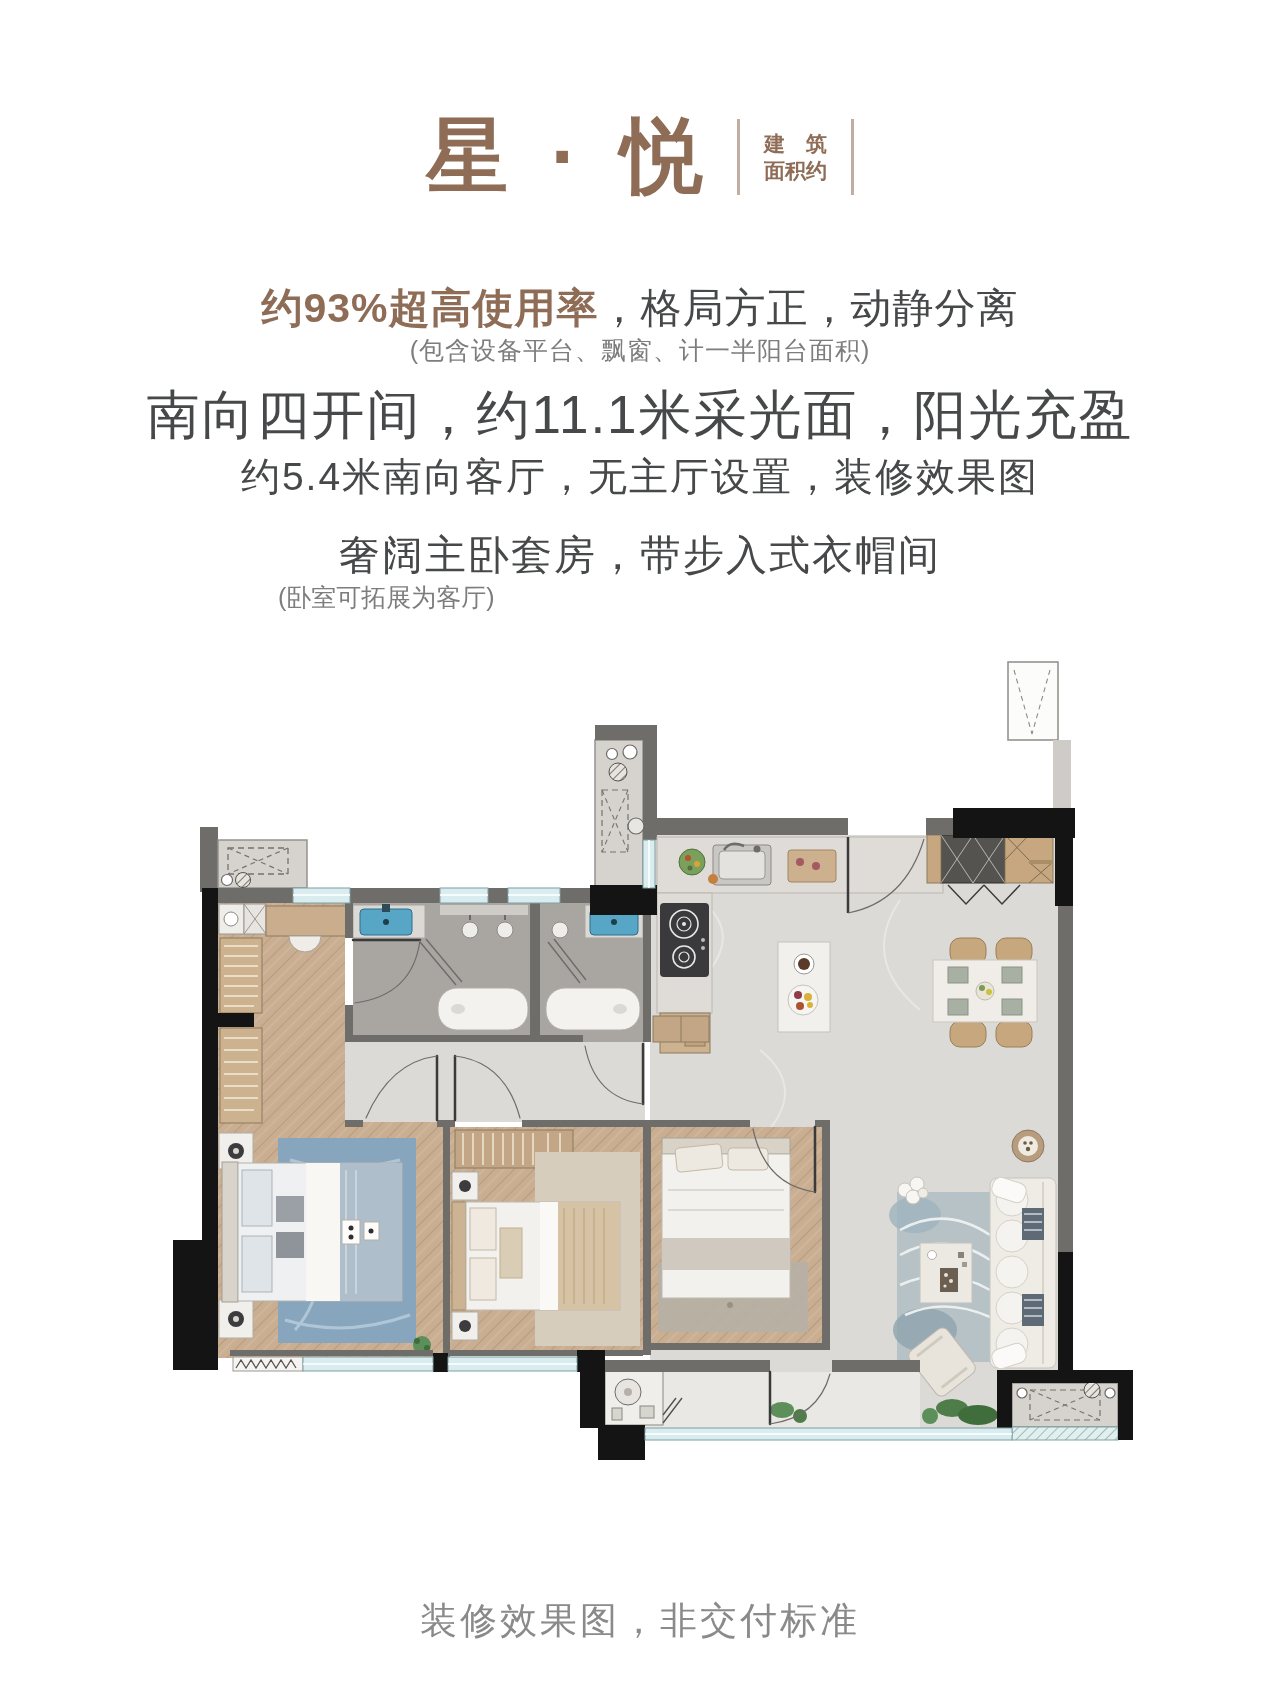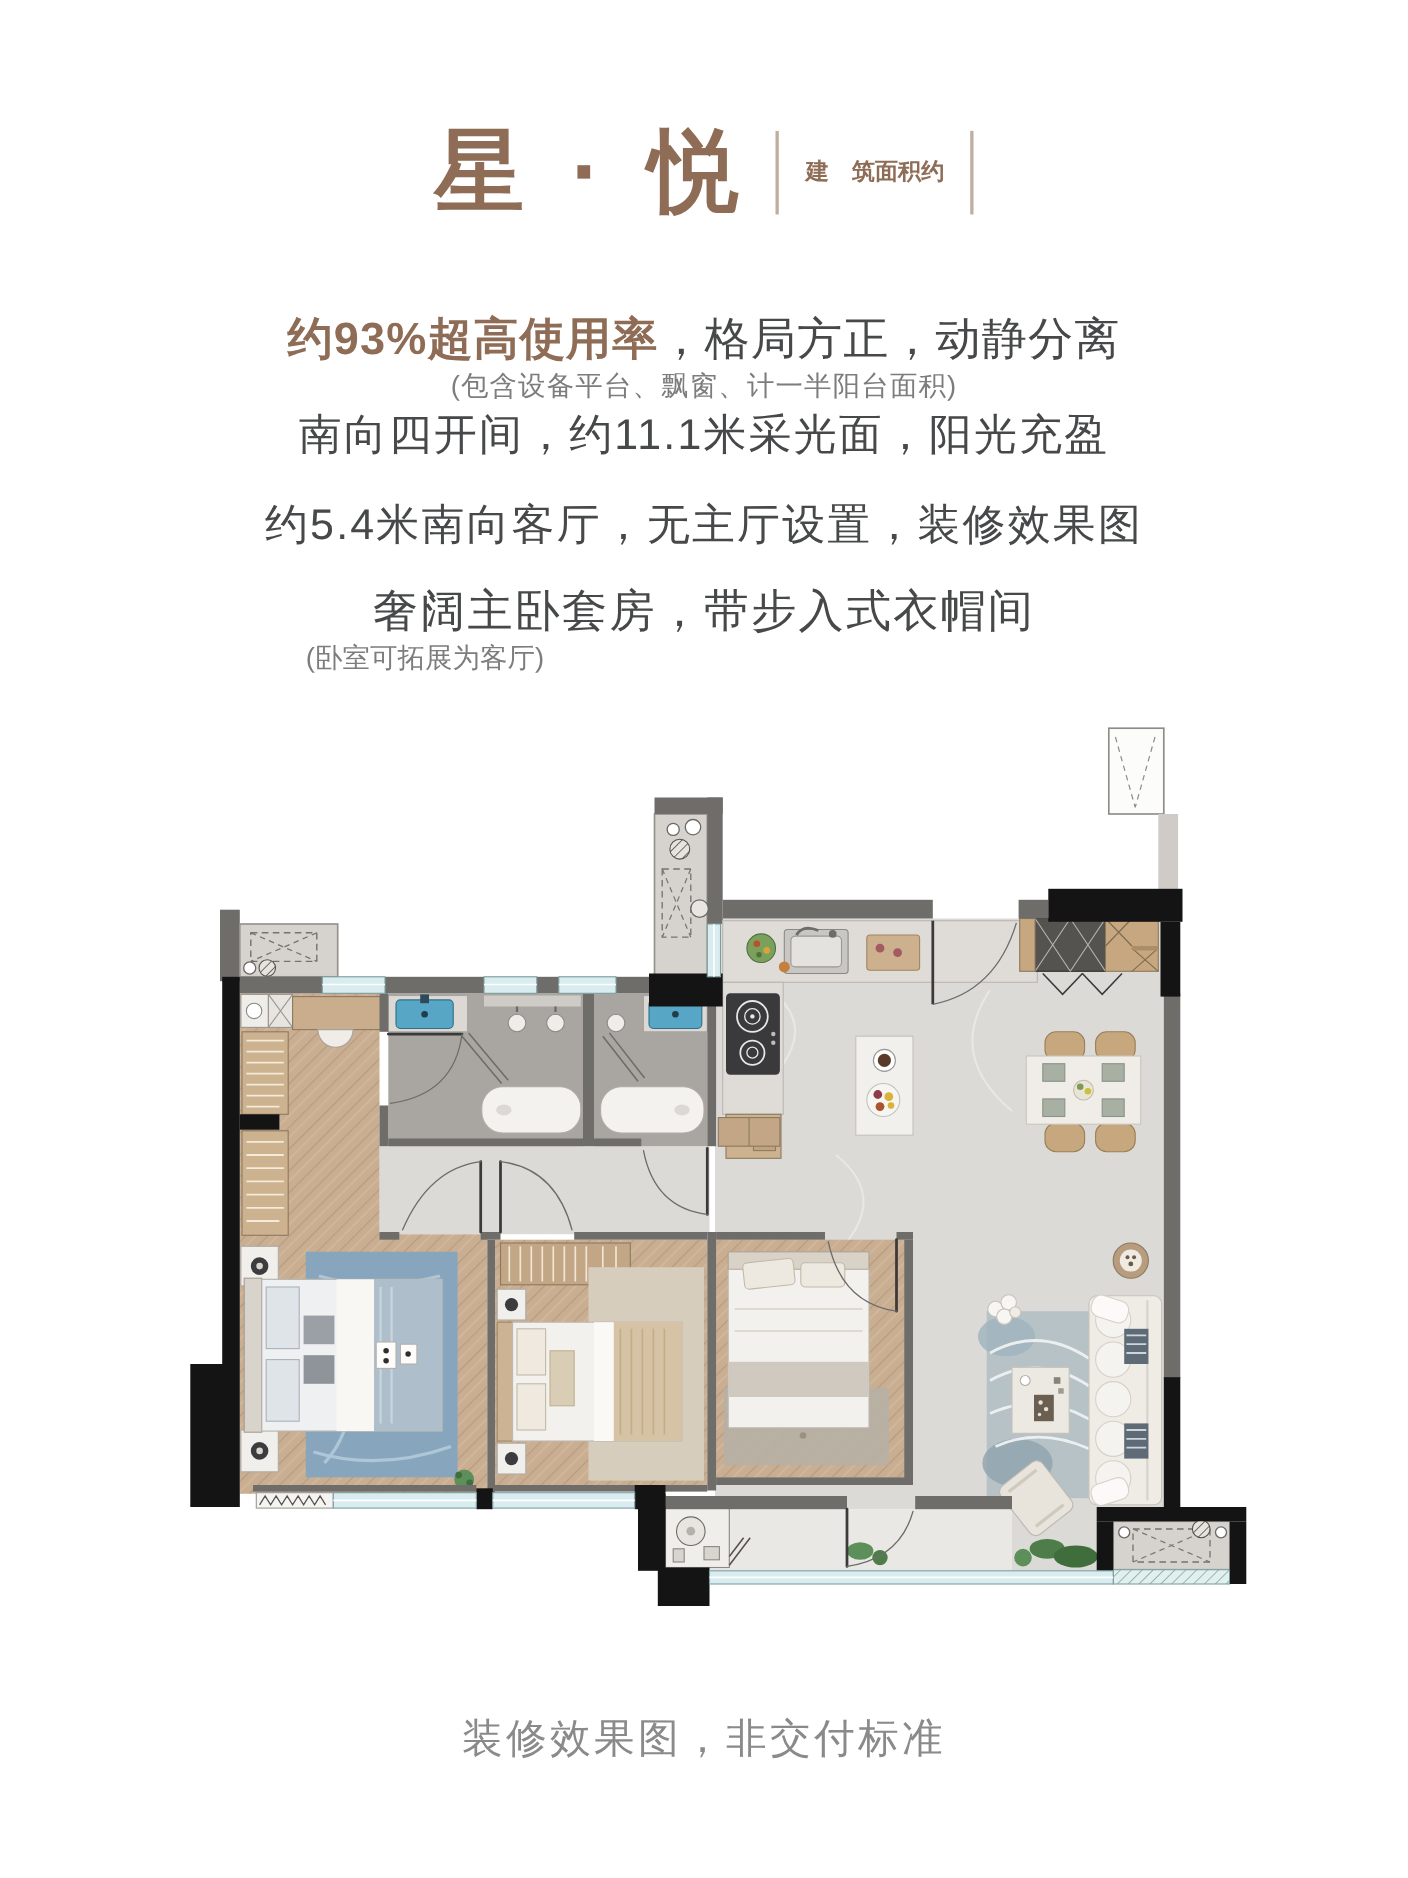--- a/index.html
+++ b/index.html
@@ -7,36 +7,36 @@
   }
   html,body{margin:0;padding:0;background:#fff;}
   .page{position:relative;width:1280px;height:1707px;background:#fff;overflow:hidden;
         font-family:Liberation Sans, sans-serif;}
   
   .header{position:absolute;top:102px;left:0;width:100%;display:flex;align-items:center;
           justify-content:center;gap:24px;}
   .plan-name{font-size:82px;font-weight:700;color:var(--brand);letter-spacing:10px;white-space:nowrap;}
   .vdiv{width:3px;height:76px;background:var(--brand);opacity:.55;}
   .area-wrap{display:flex;align-items:center;gap:10px;}
-  .area-label{display:flex;flex-direction:row;color:var(--brand);font-size:21px;font-weight:700;
+  .area-label{display:flex;flex-direction:column;color:var(--brand);font-size:21px;font-weight:700;
               line-height:1.3;white-space:nowrap;}
   .area-value{font-size:102px;font-weight:600;color:var(--brand);line-height:1;white-space:nowrap;}
   .area-value sup{font-size:48px;vertical-align:58px;font-weight:600;}
   .layout-title{font-size:62px;font-weight:700;color:var(--brand);letter-spacing:4px;white-space:nowrap;}
   
   .features p{margin:0;position:absolute;width:100%;text-align:center;white-space:nowrap;}
   .f1{top:281px;font-size:41px;color:var(--text-dark);letter-spacing:1px;}
   .f1 .hl{color:var(--brand);font-weight:700;text-align:right;}
   .note1{top:334px;font-size:25px;color:var(--text-gray);letter-spacing:1px;}
-  .f2{top:368px;font-size:39px;color:var(--text-dark);letter-spacing:2px;}
+  .f2{top:380px;font-size:53px;color:var(--text-dark);letter-spacing:2px;}
   .f3{top:450px;font-size:39px;color:var(--text-dark);letter-spacing:2px;}
   .f4{top:528px;font-size:41px;color:var(--text-dark);letter-spacing:2px;}
   .note2{top:581px;font-size:25px;color:var(--text-gray);text-align:left !important;padding-left:278px;box-sizing:border-box;}
   
-  .caption{position:absolute;top:1556px;width:100%;text-align:center;font-size:37px;
+  .caption{position:absolute;top:1596px;width:100%;text-align:center;font-size:37px;
            color:var(--caption-gray);letter-spacing:3px;margin:0;}
   
   .plan{position:absolute;left:118px;top:652px;width:1022px;height:818px;}
 </style>
 </head>
 <body>
 
 <div class="page">
 
   <header class="header">

